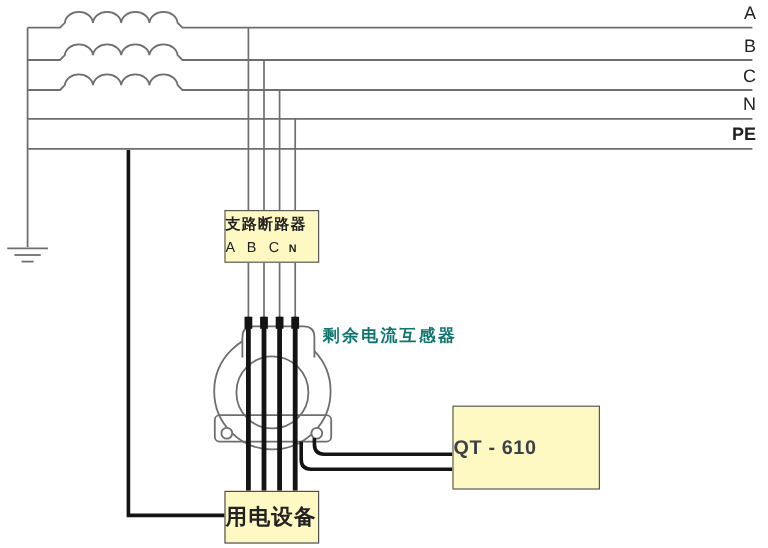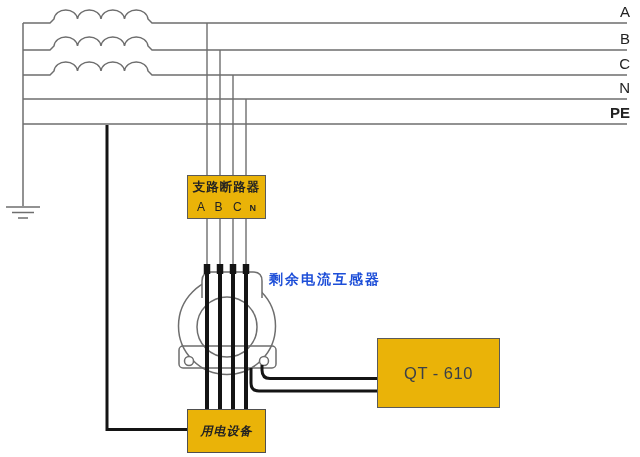--- a/index.html
+++ b/index.html
@@ -18,34 +18,34 @@
   .g-line{stroke:var(--line);stroke-width:1.5;fill:none;}
   .g-thin{stroke:var(--line);stroke-width:1.4;fill:none;}
   .g-fillw{stroke:var(--line);stroke-width:1.5;fill:#ffffff;}
   .g-nofill{stroke:var(--line);stroke-width:1.5;fill:none;}
   .k-cap{stroke:var(--conductor);stroke-width:6.5;fill:none;}
   .k-main{stroke:var(--conductor);stroke-width:4;fill:none;}
   .k-wire{stroke:var(--conductor);stroke-width:3;fill:none;}
 
   
   .bus-label{position:absolute;width:36px;text-align:right;font-size:15px;color:var(--text);line-height:16px;}
-  .ct-label{position:absolute;left:269px;top:271px;font-size:14px;font-weight:600;letter-spacing:2px;color:#1d4ed8;}
+  .ct-label{position:absolute;left:269px;top:271px;font-size:14px;font-weight:600;letter-spacing:2px;color:#0f766e;}
 
   
-  .box{position:absolute;background:#eab308;border:1.2px solid var(--box_border);box-sizing:border-box;
-       display:flex;flex-direction:column;align-items:center;justify-content:center;}
+  .box{position:absolute;background:#fef9c3;border:1.2px solid var(--box_border);box-sizing:border-box;
+       display:flex;flex-direction:column;align-items:flex-start;justify-content:center;}
   .breaker-box{left:187px;top:175px;width:79px;height:44px;}
   .breaker-title{font-size:12.5px;font-weight:600;letter-spacing:1px;color:var(--text);white-space:nowrap;}
   .breaker-terms{margin-top:1px;color:var(--text);white-space:nowrap;}
   .breaker-abc{font-size:12px;font-weight:400;letter-spacing:3.5px;}
   .breaker-n{font-size:9px;font-weight:600;}
   .load-box{left:187px;top:409px;width:79px;height:44px;border-width:1.5px;border-color:#4f4f4f;}
-  .load-label{font-size:12px;font-weight:600;letter-spacing:1px;color:var(--text);white-space:nowrap;font-style:italic;}
+  .load-label{font-size:18px;font-weight:600;letter-spacing:1px;color:var(--text);white-space:nowrap;}
   .qt-box{left:377px;top:338px;width:123px;height:70px;border-width:1.5px;}
-  .qt-label{font-size:16.5px;font-weight:normal;letter-spacing:0.5px;color:var(--qt_text);white-space:nowrap;}
+  .qt-label{font-size:16.5px;font-weight:bold;letter-spacing:0.5px;color:var(--qt_text);white-space:nowrap;}
 </style>
 </head>
 <body>
 
 <div class="stage">
 
   <svg width="640" height="457" viewBox="0 0 640 457">
 
     <path class="g-line" d="M23,23 H50 L54,19 a11.8,10 0 0 1 23.5,0 a11.8,10 0 0 1 23.5,0 a11.8,10 0 0 1 23.5,0 a11.8,10 0 0 1 23.5,0 L152,23 H627"></path>
     <path class="g-line" d="M23,50 H50 L54,46 a11.8,10 0 0 1 23.5,0 a11.8,10 0 0 1 23.5,0 a11.8,10 0 0 1 23.5,0 a11.8,10 0 0 1 23.5,0 L152,50 H627"></path>

